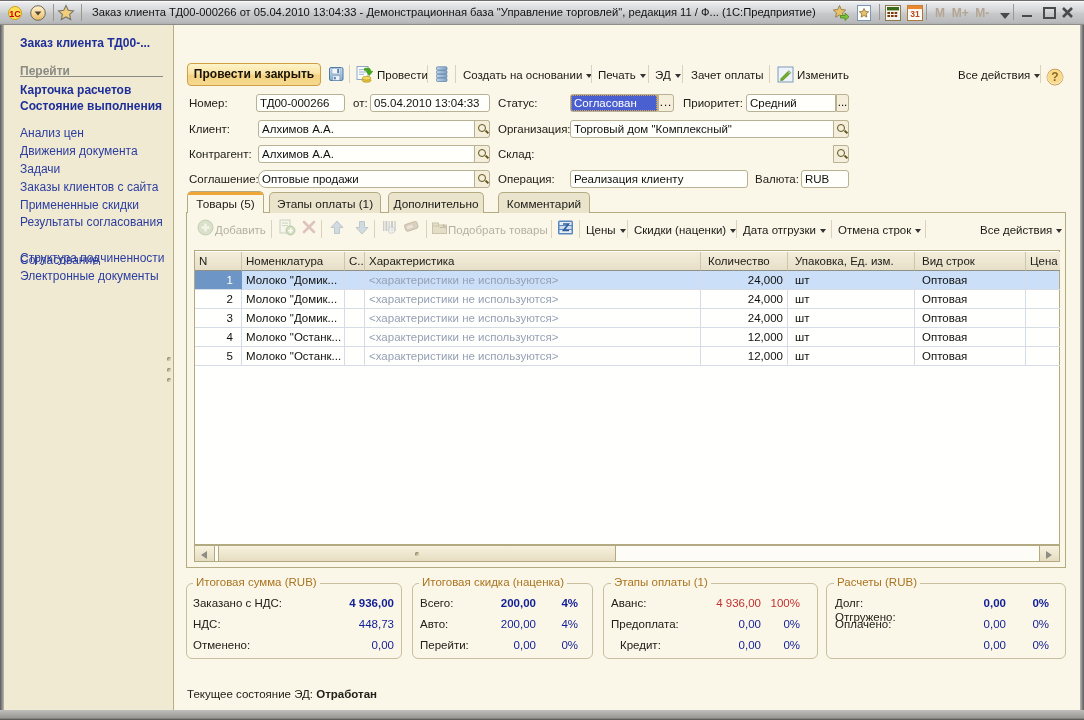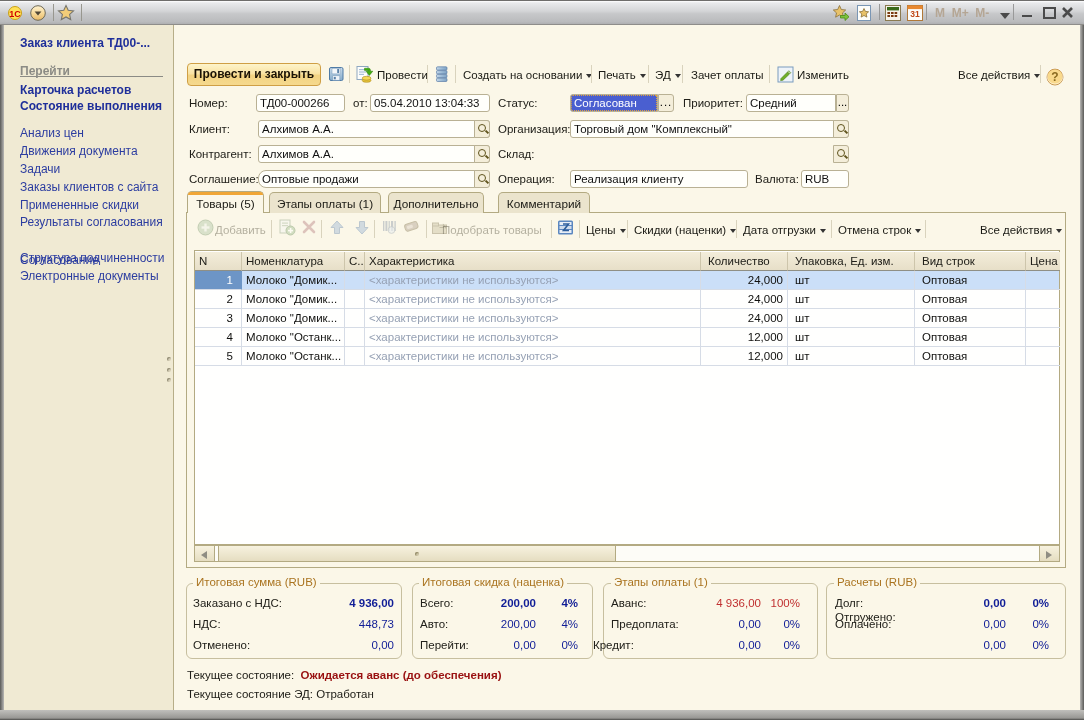--- a/index.html
+++ b/index.html
@@ -77,20 +77,21 @@
   .tb.dis{color:#6e6a58;}
   .sarr{position:absolute;left:6px;top:5px;width:0;height:0;}
   .sl{border-top:4px solid transparent;border-bottom:4px solid transparent;border-right:6px solid #8f8d83;}
   .sr{border-top:4px solid transparent;border-bottom:4px solid transparent;border-left:6px solid #8f8d83;}
   .row{position:absolute;left:0;width:864px;height:19px;}
   .row .cell{top:0;}
 </style></head>
 <body>
 <div id="win">
   <div class="abs" id="titlebar"></div>
+  <div class="abs" id="titletext">Заказ клиента ТД00-000266 от 05.04.2010 13:04:33 - Демонстрационная база "Управление торговлей", редакция 11 / Ф...  (1С:Предприятие)</div>
   <svg class="abs" style="left:8px;top:6px;" width="14" height="14" viewBox="0 0 14 14">
     <circle cx="7" cy="7" r="6.5" fill="#ffe055" stroke="#c8a018"></circle>
     <text x="7" y="10.5" text-anchor="middle" font-family="Liberation Sans" font-size="9" font-weight="bold" fill="#d00000">1С</text>
   </svg>
   <svg class="abs" style="left:30px;top:5px;" width="16" height="16" viewBox="0 0 16 16">
     <defs>
         <linearGradient id="ddg" x1="0" y1="0" x2="0" y2="1">
       <stop offset="0" stop-color="#fdf2d2"></stop>
           <stop offset=".55" stop-color="#f6d795"></stop>
           <stop offset="1" stop-color="#e8b968"></stop>
@@ -321,21 +322,21 @@
         </svg>
     </div>
     <div class="sep" style="left:252px;top:195px;height:18px;"></div>
     <div class="abs dis" style="left:257px;top:194px;">
       <svg width="17" height="17" viewBox="0 0 17 17">
           <rect x="1.5" y="6" width="14" height="8.5" fill="#cfc7a8" stroke="#9a9172"></rect>
           <rect x="1.5" y="4" width="6" height="3" fill="#cfc7a8" stroke="#9a9172"></rect>
           <path d="M8.5 8.5 L12.5 8.5 L12.5 6 L15.5 9.5" fill="none" stroke="#8a8262" stroke-width="1.2"></path>
         </svg>
     </div>
-    <div class="tb dis" style="left:268px;top:199px;">Подобрать товары</div>
+    <div class="tb dis" style="left:274px;top:199px;">Подобрать товары</div>
     <div class="sep" style="left:377px;top:195px;height:18px;"></div>
     <div class="abs" style="left:383px;top:194px;">
       <svg width="17" height="17" viewBox="0 0 17 17">
           <rect x="1" y="1.5" width="15" height="14" fill="#5b87c0" rx="1.5"></rect>
           <rect x="2.5" y="3" width="12" height="3" fill="#e8eef6"></rect>
           <rect x="2.5" y="7" width="12" height="3" fill="#cfdcec"></rect>
           <rect x="2.5" y="11" width="12" height="3" fill="#e8eef6"></rect>
           <path d="M6 5 L11.5 5 L6.5 11.5 L12 11.5" fill="none" stroke="#2d5d9a" stroke-width="1.6"></path>
         </svg>
     </div>
@@ -444,32 +445,31 @@
     <div class="grow nv" style="left:370px;top:614px;width:34px;text-align:right;">0%</div>
 
     <div class="gbox" style="left:429px;width:215px;"></div>
     <div class="glab" style="left:437px;">Этапы оплаты (1)</div>
     <div class="grow" style="left:437px;top:572px;">Аванс:</div>
     <div class="grow red" style="left:500px;top:572px;width:87px;text-align:right;">4 936,00</div>
     <div class="grow red" style="left:592px;top:572px;width:34px;text-align:right;">100%</div>
     <div class="grow" style="left:437px;top:593px;">Предоплата:</div>
     <div class="grow nv" style="left:500px;top:593px;width:87px;text-align:right;">0,00</div>
     <div class="grow nv" style="left:592px;top:593px;width:34px;text-align:right;">0%</div>
-    <div class="grow" style="left:419px;top:614px;">Кредит:</div>
+    <div class="grow" style="left:446px;top:614px;">Кредит:</div>
     <div class="grow nv" style="left:500px;top:614px;width:87px;text-align:right;">0,00</div>
     <div class="grow nv" style="left:592px;top:614px;width:34px;text-align:right;">0%</div>
 
     <div class="gbox" style="left:652px;width:240px;"></div>
     <div class="glab" style="left:660px;">Расчеты (RUB)</div>
     <div class="grow" style="left:661px;top:572px;">Долг:</div>
     <div class="grow nvb" style="left:732px;top:572px;width:100px;text-align:right;">0,00</div>
     <div class="grow nvb" style="left:841px;top:572px;width:34px;text-align:right;">0%</div>
     <div class="grow" style="left:661px;top:593px;">Оплачено:</div>
     <div class="grow nv" style="left:732px;top:593px;width:100px;text-align:right;">0,00</div>
     <div class="grow nv" style="left:841px;top:593px;width:34px;text-align:right;">0%</div>
     <div class="grow" style="left:661px;top:586px;text-align:right;">Отгружено:</div>
     <div class="grow nv" style="left:732px;top:614px;width:100px;text-align:right;">0,00</div>
     <div class="grow nv" style="left:841px;top:614px;width:34px;text-align:right;">0%</div>
 
-    <div class="grow" style="left:13px;top:644px;">Текущее состояние:&nbsp; <span style="color:#991111;font-weight:bold;">Ожидается аванс (до обеспечения)</span></div>
-    <div class="grow" style="left:13px;top:663px;">Текущее состояние ЭД: <span style="font-weight:normal;margin-top:20px;">Отработан</span></div>
+    <div class="grow" style="left:13px;top:663px;">Текущее состояние ЭД: <span style="font-weight:bold;margin-top:20px;">Отработан</span></div>
   </div>
 </div>
 
 </body></html>

